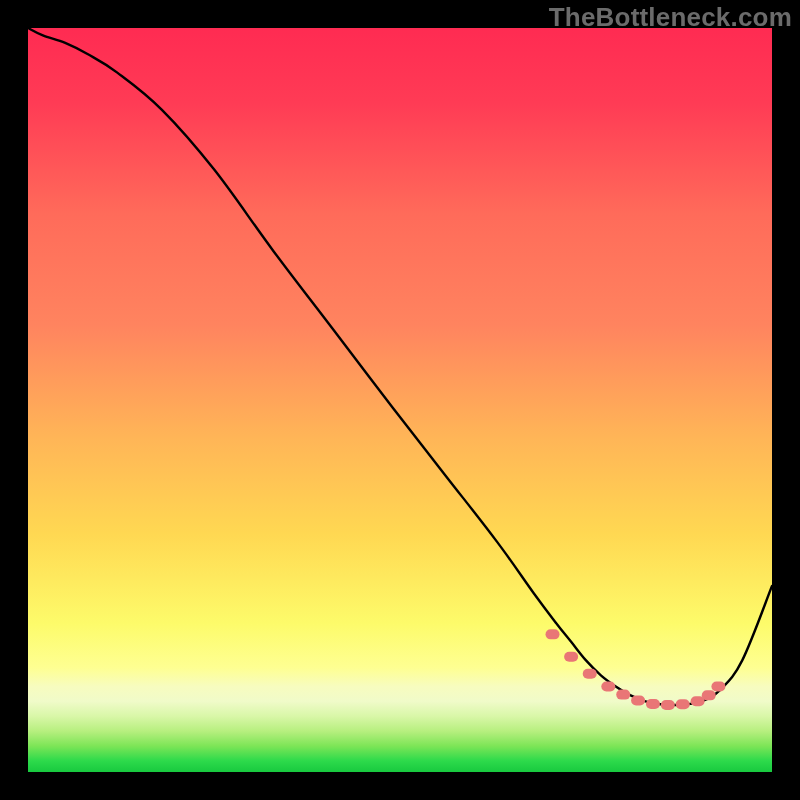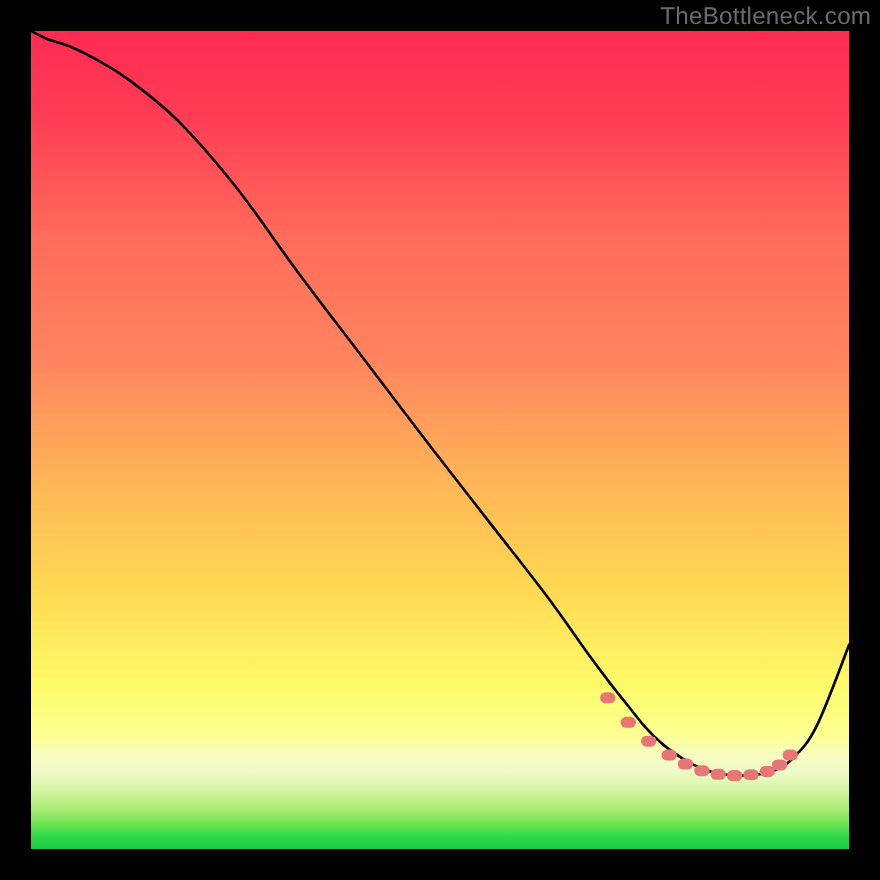--- a/index.html
+++ b/index.html
@@ -15,22 +15,22 @@
     position: relative;
     width: 800px;
     height: 800px;
     background: #000;
   }
   .watermark {
     position: absolute;
     top: 2px;
     right: 8px;
     color: #6b6b6b;
-    font-size: 22px;
-    font-weight: 400;
+    font-size: 26px;
+    font-weight: 700;
     letter-spacing: 0.2px;
     z-index: 5;
     user-select: none;
   }
   .plot-area {
     position: absolute;
     left: 28px;
     top: 28px;
     width: 744px;
     height: 744px;

